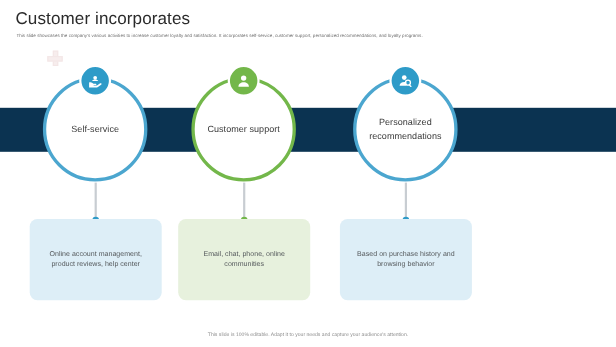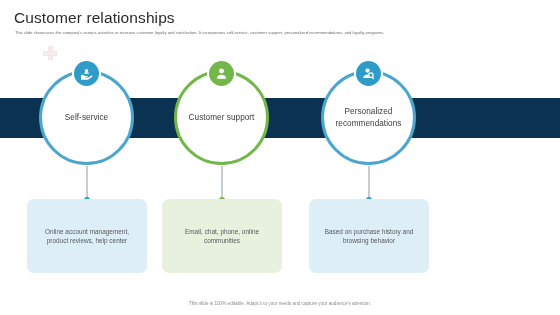--- a/index.html
+++ b/index.html
@@ -198,21 +198,21 @@
     color: #8d8d8d;
     letter-spacing: 0.02px;
     white-space: nowrap;
   }
 </style>
 </head>
 <body>
 
 <div class="slide">
 
-  <div class="page-title">Customer relationships</div>
+  <div class="page-title">Customer incorporates</div>
   <div class="page-subtitle">This slide showcases the company's various activities to increase customer loyalty and satisfaction. It incorporates self-service, customer support, personalized recommendations, and loyalty programs.</div>
 
   <div class="deco-plus"></div>
 
   <div class="navy-band" style="background: rgb(11, 51, 81);"></div>
 
   <div class="columns">
 
     <div class="column c0">
       <div class="connector-line"></div>

